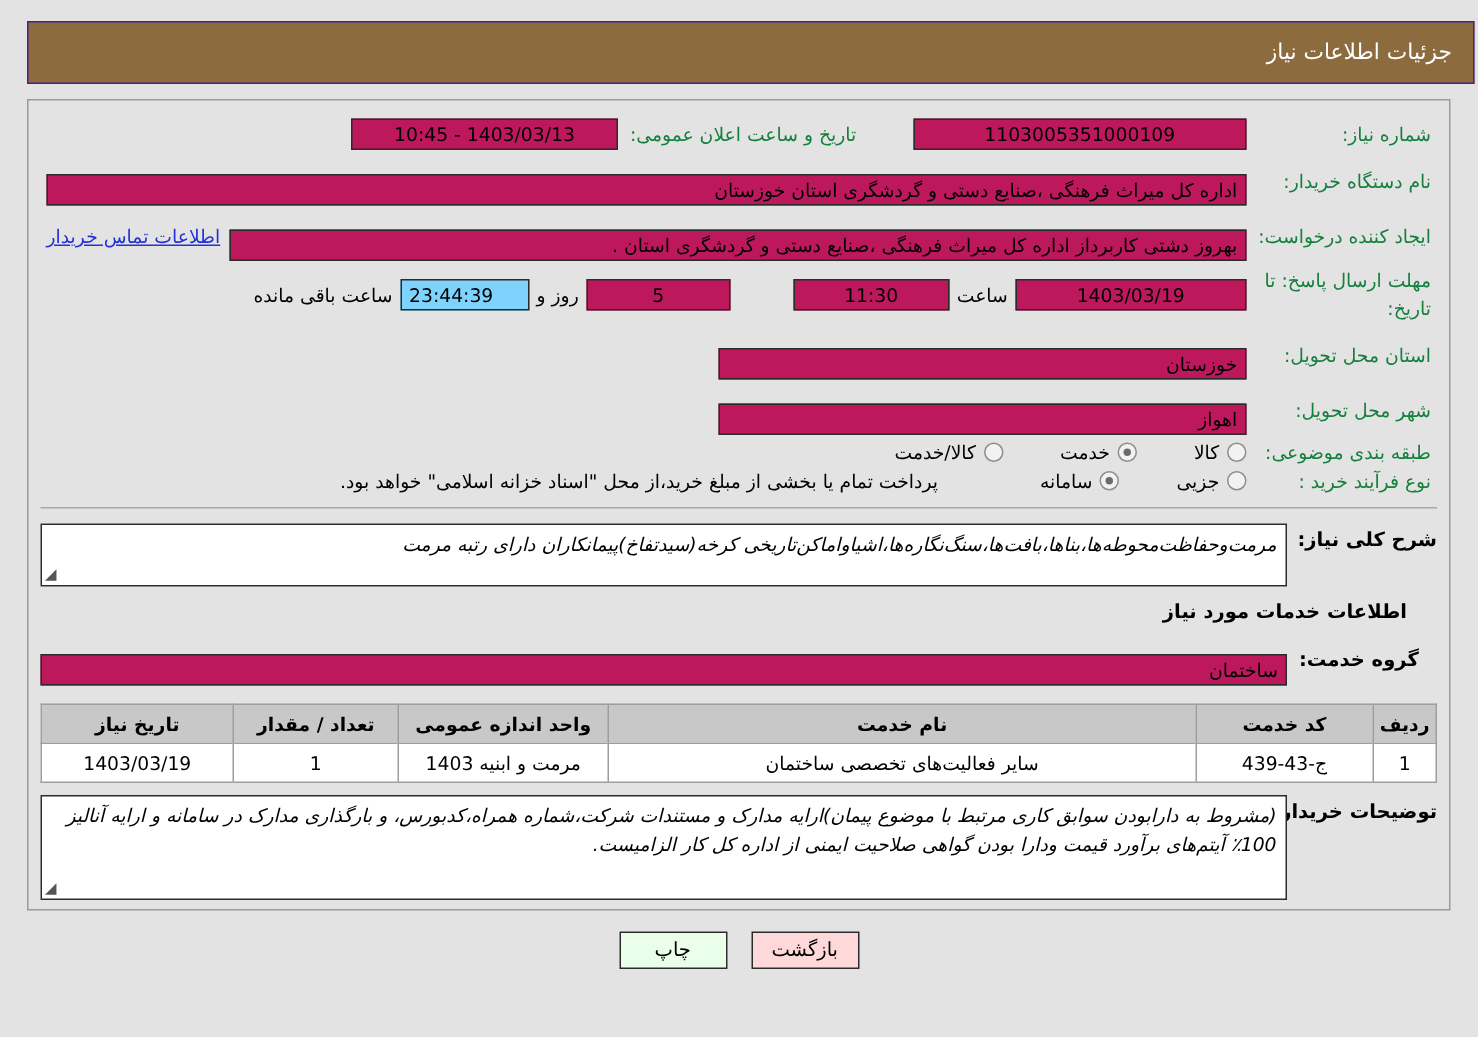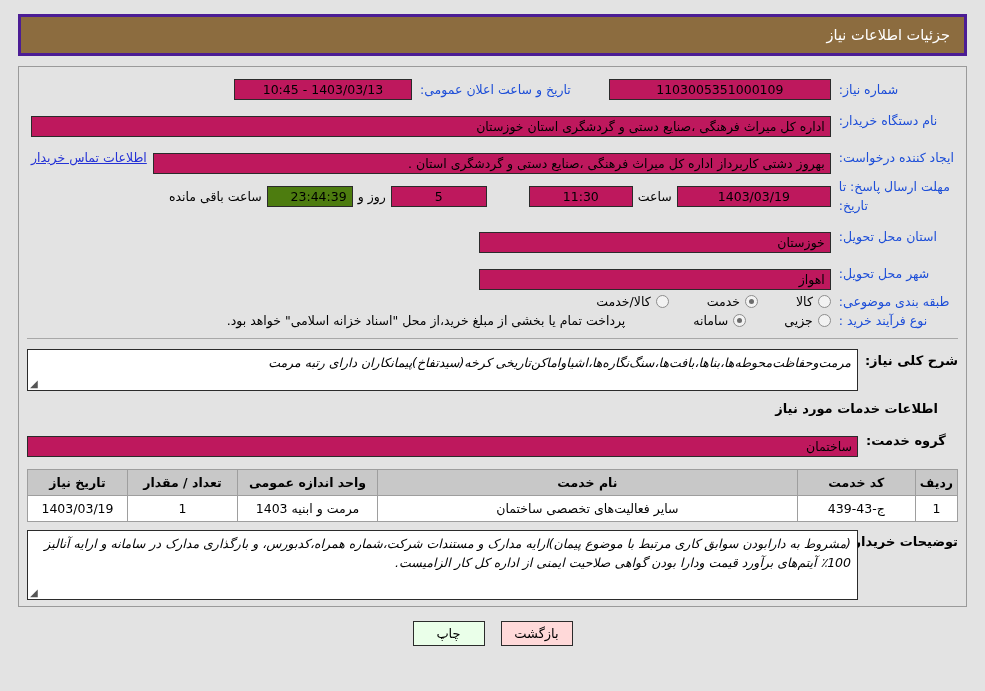--- a/index.html
+++ b/index.html
@@ -43,24 +43,24 @@
   }
   .wm-shield {
     position: absolute;
     left: 175px; top: 118px;
     width: 118px; height: 132px;
   }
   .layer { position: relative; z-index: 2; }
 
   
   .header-bar {
-    margin: 14px 18px 0 18px;
+    margin: 14px 2px 0 18px;
     height: 42px;
     background: #8c6c3f;
-    border: 3px solid #4c1d95;
+    border: 1px solid #4c1d95;
     display: flex;
     align-items: center;
     justify-content: flex-start;
     padding: 0 14px;
   }
   .header-title {
     color: #ffffff;
     font-size: 14.5px;
   }
 
@@ -74,42 +74,42 @@
   .panel-divider {
     border: 0;
     border-top: 1px solid #a8a8a8;
     margin: 8px 0 0 0;
   }
 
   
   table.form { width: 100%; border-collapse: collapse; }
   table.form td { padding: 2px 4px; vertical-align: middle; }
   td.lbl {
-    text-align: left;
+    text-align: right;
     white-space: nowrap;
     padding-left: 8px;
     font-size: 12.5px;
-    color: #1d4ed8;
+    color: #15803d;
     width: 1px;
   }
   .fld {
     border: 1px solid #2b2b2b;
     background: #be185d;
     height: 21px;
     line-height: 19px;
     padding: 0 5px;
     font-size: 12.5px;
     color: #000;
     display: block;
     overflow: hidden;
     white-space: nowrap;
   }
   .fld.center { text-align: center; }
   .fld.rtl-right { text-align: right; margin-top: 12px; }
-  .fld.cream { background: #4d7c0f; text-align: right; }
+  .fld.cream { background: #7dd3fc; text-align: left; }
 
   .inline-lbl { font-size: 12.5px; padding: 0 5px; white-space: nowrap; }
   .link {
     color: #2431d6;
     text-decoration: underline;
     font-size: 12.5px;
     cursor: pointer;
     white-space: nowrap;
   }
 
@@ -355,21 +355,21 @@
       </div>
 
       <table class="data">
         <thead>
           <tr>
             <th style="width:30px">ردیف</th>
             <th style="width:118px">کد خدمت</th>
             <th>نام خدمت</th>
             <th style="width:140px">واحد اندازه عمومی</th>
             <th style="width:110px">تعداد / مقدار</th>
-            <th style="width:100px">تاریخ نیاز</th>
+            <th style="width:128px">تاریخ نیاز</th>
           </tr>
         </thead>
         <tbody>
           <tr>
             <td>1</td>
             <td>ج-43-439</td>
             <td>سایر فعالیت‌های تخصصی ساختمان</td>
             <td>مرمت و ابنیه 1403</td>
             <td>1</td>
             <td>1403/03/19</td>

